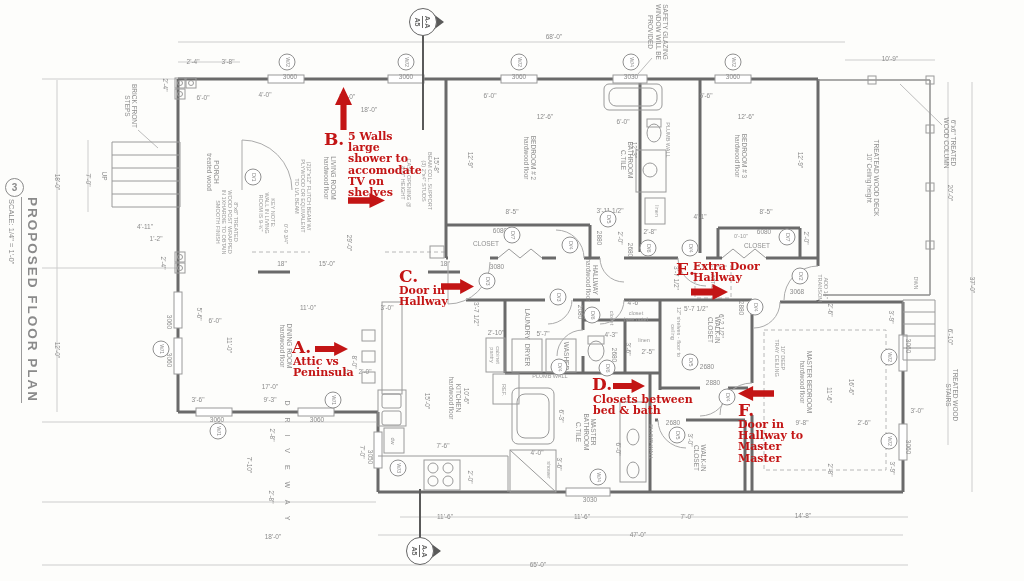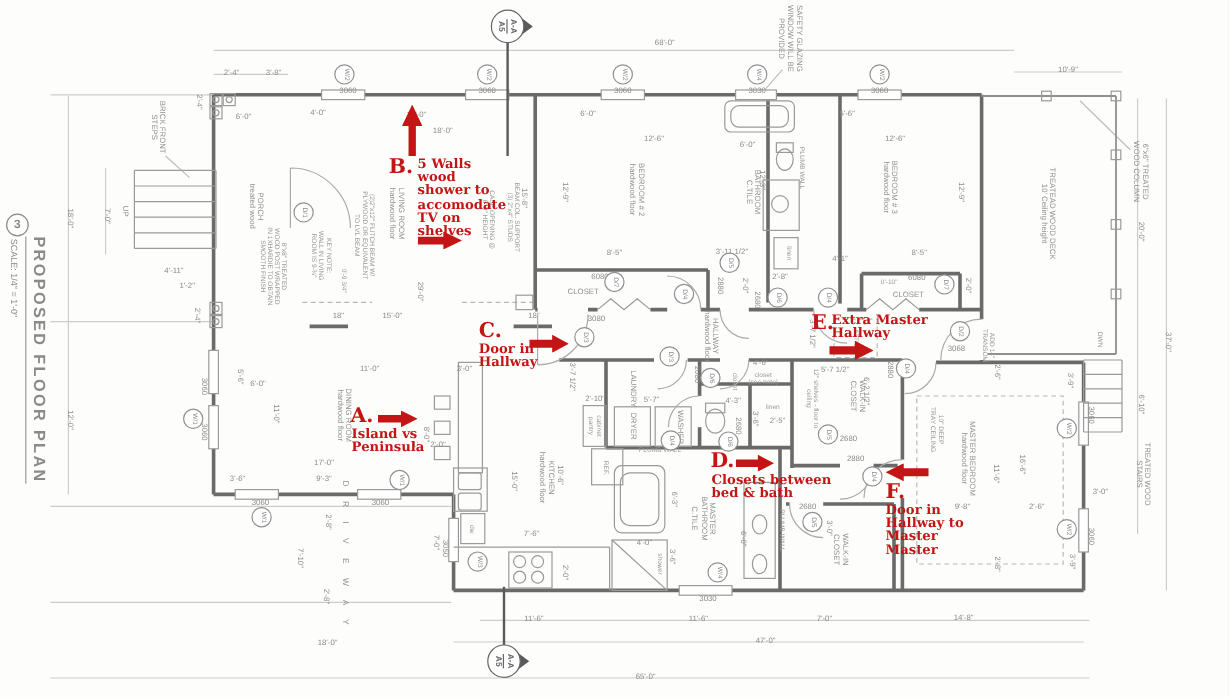--- a/index.html
+++ b/index.html
@@ -567,28 +567,28 @@
         <span>D/5</span>
       </div>
       <div class="circ" style="position: absolute; left: 559px; top: 367px;">
         <span>D/4</span>
       </div>
       <div class="circ" style="position: absolute; left: 607px; top: 368px;">
         <span>D/6</span>
       </div>
       <div class="ann-letter" style="position: absolute; left: 292px; top: 339px;">A.</div>
       <div class="ann-text" style="position: absolute; left: 293px; top: 356px;">
-        <div>Island vs</div>
+        <div>Attic vs</div>
         <div>Peninsula</div>
       </div>
       <div class="arr arr-right" style="position: absolute; left: 315px; top: 342px; width: 33px; height: 14px;"></div>
       <div class="ann-letter" style="position: absolute; left: 324px; top: 131px;">B.</div>
       <div class="ann-text" style="position: absolute; left: 348px; top: 131px;">
         <div>5 Walls</div>
-        <div>wood</div>
+        <div>large</div>
         <div>shower to</div>
         <div>accomodate</div>
         <div>TV on</div>
         <div>shelves</div>
       </div>
       <div class="arr arr-up" style="position: absolute; left: 335px; top: 87px; width: 17px; height: 43px;"></div>
       <div class="arr arr-right" style="position: absolute; left: 348px; top: 193px; width: 37px; height: 15px;"></div>
       <div class="ann-letter" style="position: absolute; left: 399px; top: 268px;">C.</div>
       <div class="ann-text" style="position: absolute; left: 399px; top: 285px;">
         <div>Door in</div>
@@ -596,21 +596,21 @@
       </div>
       <div class="arr arr-right" style="position: absolute; left: 441px; top: 279px; width: 33px; height: 15px;"></div>
       <div class="ann-letter" style="position: absolute; left: 592px; top: 376px;">D.</div>
       <div class="ann-text" style="position: absolute; left: 593px; top: 394px;">
         <div>Closets between</div>
         <div>bed &amp; bath</div>
       </div>
       <div class="arr arr-right" style="position: absolute; left: 613px; top: 379px; width: 32px; height: 14px;"></div>
       <div class="ann-letter" style="position: absolute; left: 676px; top: 261px;">E.</div>
       <div class="ann-text" style="position: absolute; left: 693px; top: 261px;">
-        <div>Extra Master</div>
+        <div>Extra Door</div>
         <div>Hallway</div>
       </div>
       <div class="arr arr-right" style="position: absolute; left: 691px; top: 284px; width: 37px; height: 16px;"></div>
       <div class="ann-letter" style="position: absolute; left: 738px; top: 402px;">F.</div>
       <div class="ann-text" style="position: absolute; left: 738px; top: 419px;">
         <div>Door in</div>
         <div>Hallway to</div>
         <div>Master</div>
         <div>Master</div>
       </div>

